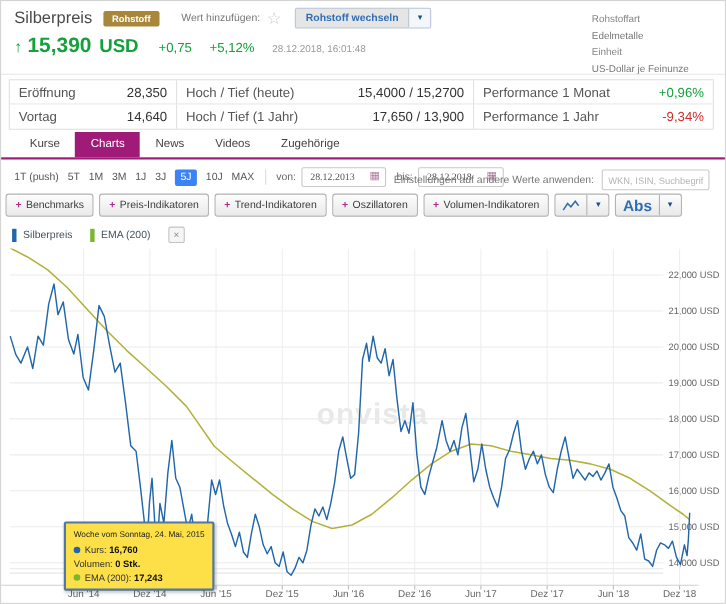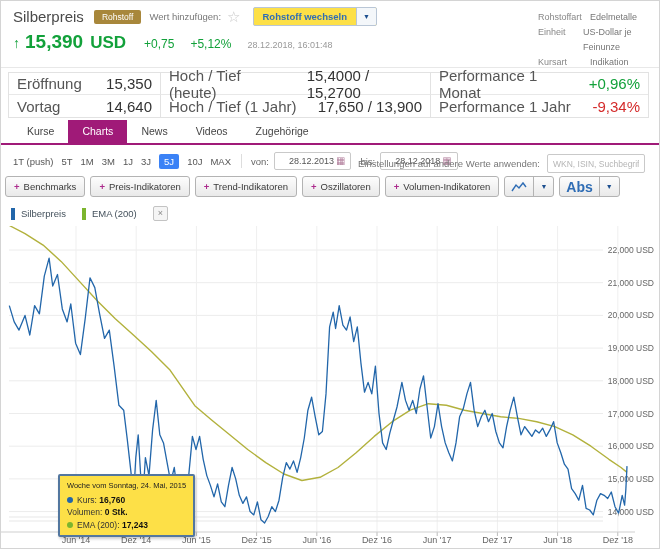--- a/index.html
+++ b/index.html
@@ -2,59 +2,59 @@
 <html><head>
 <meta charset="utf-8">
 <style>
   html,body{margin:0;padding:0;background:#fff;}
   .page{position:relative;width:660px;height:549px;background:#fff;
         font-family:"Liberation Sans","DejaVu Sans",sans-serif;
         border:1px solid #d4d4d4;box-sizing:border-box;overflow:hidden;}
   
   .hrow1{position:absolute;top:6px;left:12px;display:flex;align-items:center;}
   .title{font-size:15px;color:#4a4a4a;margin-right:10px;}
-  .badge{background:#a8873b;color:#fff;font-size:8.5px;font-weight:normal;padding:2px 8px;border-radius:2px;margin-right:8px;}
+  .badge{background:#a8873b;color:#fff;font-size:8.5px;font-weight:bold;padding:2px 8px;border-radius:2px;margin-right:20px;}
   .addlbl{font-size:9.5px;color:#777;margin-right:6px;}
   .star{font-size:15px;color:#c9c9c9;margin-right:12px;cursor:pointer;}
-  .switchbtn{display:flex;border:1px solid #b9c6d6;border-radius:2px;overflow:hidden;cursor:pointer;background:#fde047;}
+  .switchbtn{display:flex;border:1px solid #b9c6d6;border-radius:2px;overflow:hidden;cursor:pointer;background:#e5e5e5;}
   .switchbtn .lab{padding:3px 9px;font-size:9.5px;font-weight:bold;color:#2f6db5;}
   .switchbtn .arr{padding:3px 6px;border-left:1px solid #b9c6d6;font-size:7px;color:#1d4f8f;background:#f4f7fa;display:flex;align-items:center;}
   .hrow2{position:absolute;top:30px;left:12px;display:flex;align-items:baseline;}
   .uparrow{font-size:14px;font-weight:bold;color:#12a13a;margin-right:5px;}
   .price{font-size:19px;font-weight:bold;color:#12a13a;margin-right:7px;}
   .curr{font-size:17px;font-weight:bold;color:#12a13a;margin-right:18px;}
   .chg{font-size:12px;color:#12a13a;margin-right:16px;}
   .tstamp{font-size:9px;color:#999;}
   .info{position:absolute;top:9px;left:537px;font-size:9px;line-height:15px;}
-  .info .row{display:flex;}
+  .info .row{display:flex;flex-direction:column;}
   .info .l{width:52px;color:#888;}
   .info .v{color:#777;}
   .sep1{position:absolute;top:66px;left:0;width:660px;border-top:1px solid #e8e8e8;}
   
   .qtable{position:absolute;top:71px;left:7px;width:639px;display:grid;
           grid-template-columns:151px 270px 218px;grid-auto-rows:22px;
           border:1px solid #e2e2e2;background:#fff;}
-  .qcell{display:flex;justify-content:space-between;align-items:center;padding:0 8px;font-size:15px;gap:20px;}
+  .qcell{display:flex;justify-content:space-between;align-items:center;padding:0 8px;font-size:12px;gap:20px;}
   .qcell .l{color:#555;}
   .qcell .v{color:#333;}
   .qcell.bl{border-left:1px solid #e2e2e2;}
   .qcell.bb{border-bottom:1px solid #e8e8e8;}
   
   .tabs{position:absolute;top:119px;left:12px;display:flex;font-size:10.5px;color:#444;}
   .tab{padding:5px 14px;height:23px;box-sizing:border-box;cursor:pointer;}
   .tab.active{background:#a01a78;color:#fff;}
   .tabline{position:absolute;top:142px;left:0;width:660px;height:2px;background:#a01a78;}
   
   .tb1{position:absolute;top:151px;left:12px;display:flex;align-items:center;font-size:9.5px;color:#555;}
   .rng{margin-right:8px;cursor:pointer;}
   .rng.active{background:#3b82f6;color:#fff;padding:2px 5px;border-radius:2px;margin-right:8px;}
   .vdiv{width:1px;height:14px;background:#ddd;margin:0 9px 0 2px;}
   .datelbl{margin-right:5px;color:#666;}
   .datebox{display:flex;align-items:center;border:1px solid #c9c9c9;border-radius:2px;background:#fff;padding:2px 5px;margin-right:9px;}
-  .datebox input{border:0;outline:none;width:52px;font-size:9px;color:#555;font-family:Liberation Sans, sans-serif;text-align:right;}
+  .datebox input{border:0;outline:none;width:52px;font-size:9px;color:#555;font-family:Liberation Serif, serif;}
   .cal{font-size:10px;color:#b07b9a;cursor:pointer;line-height:10px;}
   .apply{position:absolute;top:153px;right:14px;display:flex;align-items:center;font-size:9.5px;color:#777;}
   .apply .lbl{margin-right:7px;}
   .apply input{width:86px;height:17px;border:1px solid #c9c9c9;border-radius:2px;padding:0 5px;font-size:8.5px;color:#555;font-family:inherit;outline:none;}
   .apply input::placeholder{color:#b5b5b5;}
   
   .tb2{position:absolute;top:175px;left:4px;display:flex;align-items:center;}
   .ibtn{display:flex;align-items:center;height:19px;padding:0 8px;margin-right:5px;
         border:1px solid #b3b3b3;border-radius:3px;background:linear-gradient(#fdfdfd,#e9e9e9);
         font-size:9.5px;color:#3a3a3a;cursor:pointer;white-space:nowrap;}
@@ -119,21 +119,21 @@
         <span class="l">Kursart</span>
         <span class="v">Indikation</span>
       </div>
   </div>
 
   <div class="sep1"></div>
 
   <div class="qtable">
     <div class="qcell bb">
         <span class="l">Eröffnung</span>
-        <span class="v">15,350</span>
+        <span class="v">28,350</span>
       </div>
     <div class="qcell bb bl">
         <span class="l">Hoch / Tief (heute)</span>
         <span class="v">15,4000 / 15,2700</span>
       </div>
     <div class="qcell bb bl">
         <span class="l">Performance 1 Monat</span>
         <span class="v" style="color: rgb(18, 161, 58);">+0,96%</span>
       </div>
     <div class="qcell">
@@ -223,20 +223,21 @@
 
   <div class="legend">
     <span class="sw" style="background: rgb(34, 102, 170);"></span>
     <span class="leglbl1">Silberpreis</span>
     <span class="sw" style="background: rgb(124, 181, 46);"></span>
     <span class="leglbl2">EMA (200)</span>
     <span class="legx">×</span>
   </div>
 
   <div class="chart">
+    <div class="watermark">onvista</div>
     <svg id="chart-svg" width="660" height="324">
         <line x1="8" y1="24" x2="602" y2="24" stroke="#ececec" stroke-width="1"></line>
         <text x="653" y="27" text-anchor="end" font-size="8.5" fill="#666">22,000 USD</text>
         <line x1="8" y1="56.7" x2="602" y2="56.7" stroke="#ececec" stroke-width="1"></line>
         <text x="653" y="59.7" text-anchor="end" font-size="8.5" fill="#666">21,000 USD</text>
         <line x1="8" y1="89.4" x2="602" y2="89.4" stroke="#ececec" stroke-width="1"></line>
         <text x="653" y="92.4" text-anchor="end" font-size="8.5" fill="#666">20,000 USD</text>
         <line x1="8" y1="122.10000000000001" x2="602" y2="122.10000000000001" stroke="#ececec" stroke-width="1"></line>
         <text x="653" y="125.10000000000001" text-anchor="end" font-size="8.5" fill="#666">19,000 USD</text>
         <line x1="8" y1="154.8" x2="602" y2="154.8" stroke="#ececec" stroke-width="1"></line>

